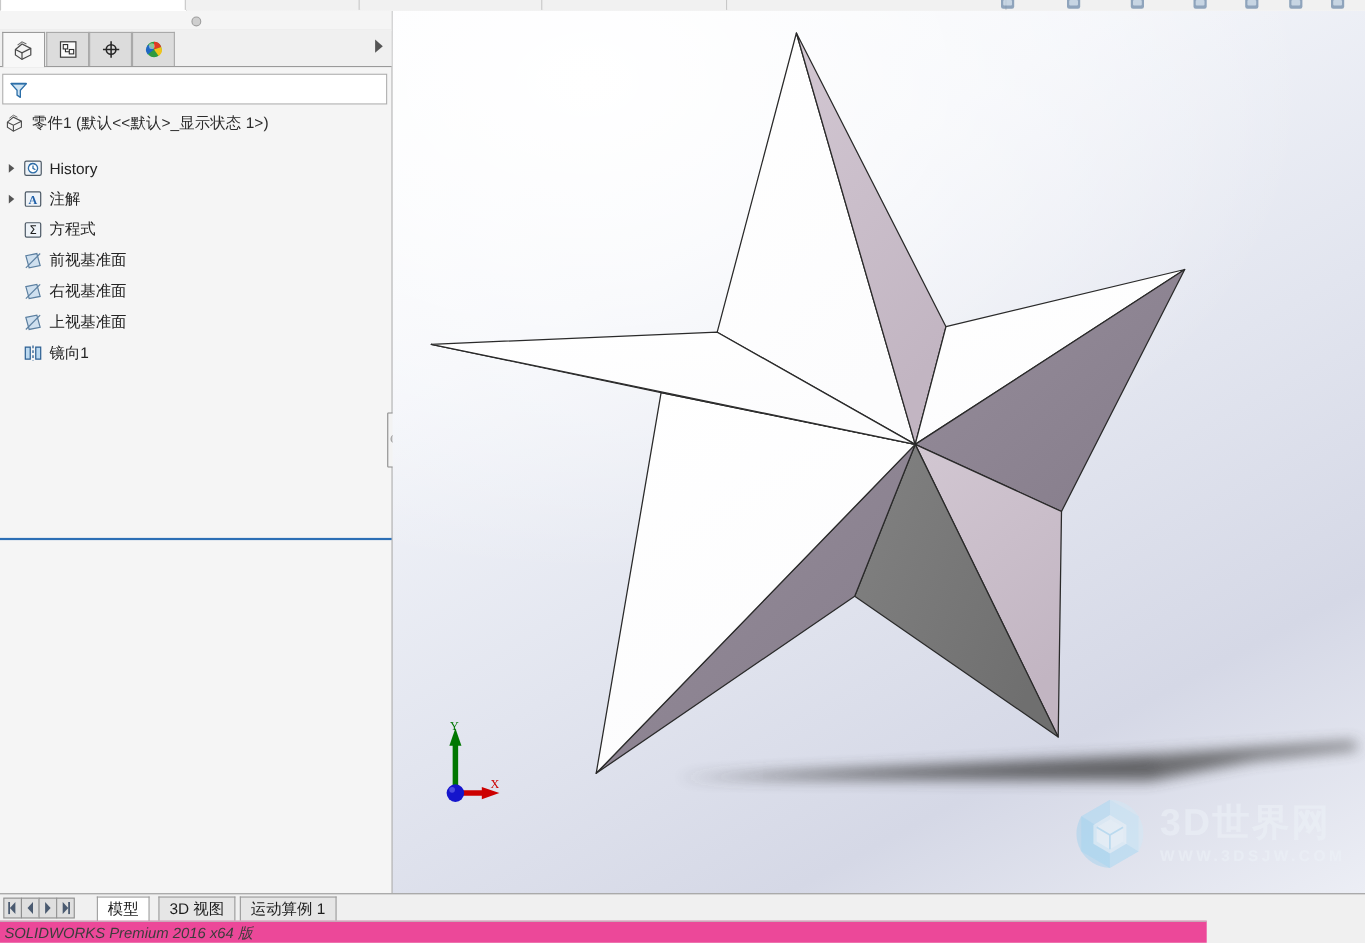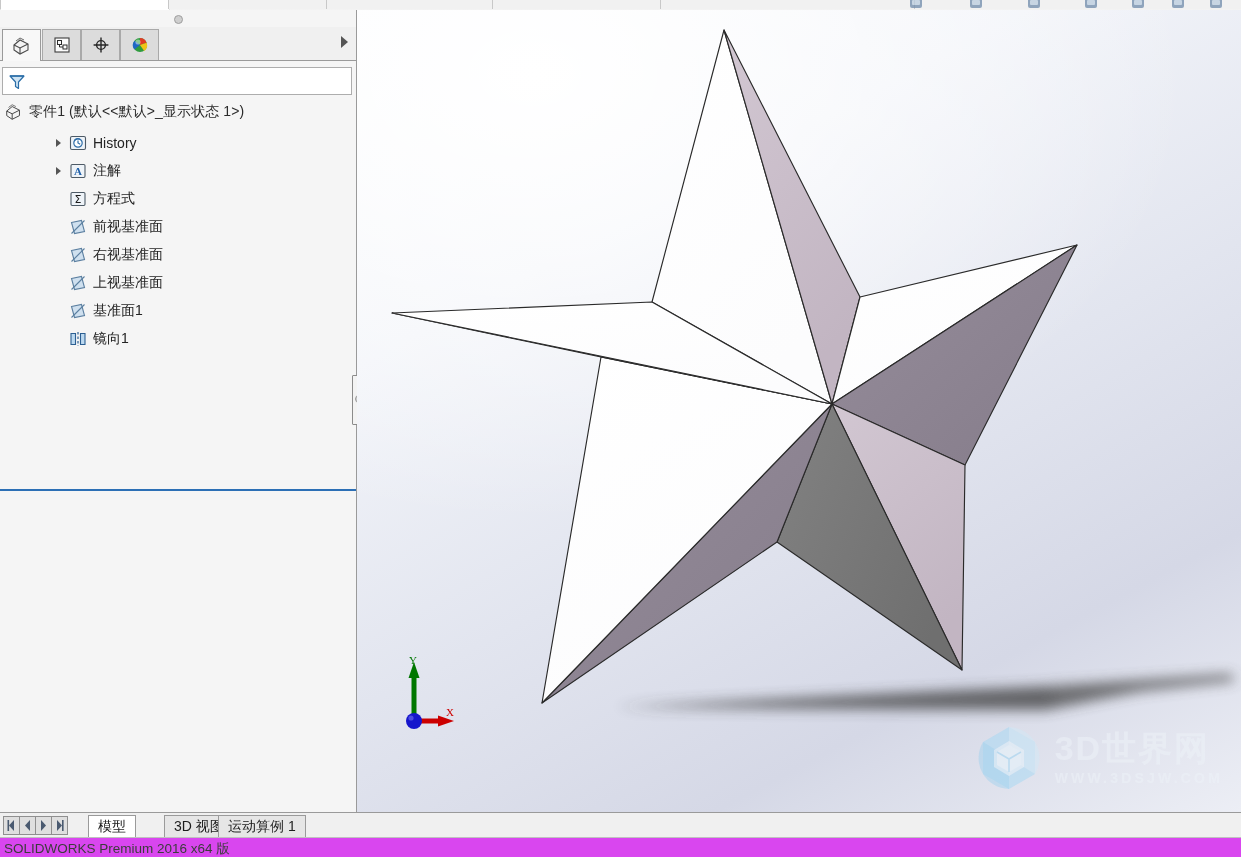--- a/index.html
+++ b/index.html
@@ -41,21 +41,21 @@
     border-left:7px solid #555;border-top:6px solid transparent;border-bottom:6px solid transparent;}
 
   .filterbar{position:absolute;left:2px;top:57px;width:350px;height:28px;
     background:#fff;border:1px solid #adadad;box-sizing:border-box;}
   .funnel{position:absolute;left:5px;top:5px;}
 
   .root-row{position:absolute;left:0;top:91px;width:356px;height:22px;
     display:flex;align-items:center;padding-left:4px;box-sizing:border-box;}
   .root-label{margin-left:5px;font-size:14px;color:#2b2b2b;letter-spacing:.1px;}
 
-  .tree{position:absolute;left:0;top:119px;width:356px;padding-left:48px;}
+  .tree{position:absolute;left:0;top:129px;width:356px;}
   .tnode{position:relative;height:28px;display:flex;align-items:center;padding-left:4px;box-sizing:border-box;}
   .twist{width:16px;height:28px;position:relative;flex:0 0 16px;}
   .twist.has::before{content:"";position:absolute;left:4px;top:10px;width:0;height:0;
     border-left:5px solid #555;border-top:4px solid transparent;border-bottom:4px solid transparent;}
   .ticon{width:20px;height:20px;flex:0 0 20px;position:relative;margin-right:5px;}
   .tlabel{font-size:14px;color:#232323;white-space:nowrap;}
   .tree-underline{position:absolute;left:0;top:479px;width:356px;height:2px;background:#2c6fb5;}
 
   
   .viewport{position:absolute;left:357px;top:10px;width:884px;height:802px;overflow:hidden;
@@ -73,22 +73,22 @@
   .bottom-tabs{position:absolute;left:0;top:812px;width:1241px;height:25px;
     background:#f0f0f0;border-top:1px solid #9a9a9a;}
   .navbtns{position:absolute;left:3px;top:3px;display:flex;}
   .navbtn{width:17px;height:19px;background:#dfdfdf;border:1px solid #8f8f8f;
     margin-right:-1px;position:relative;box-sizing:border-box;}
   .doc-tab{position:absolute;top:2px;height:22px;line-height:21px;padding:0 9px;
     font-size:14px;color:#1d1d1d;background:#e6e6e6;border:1px solid #9a9a9a;
     border-bottom:none;box-sizing:border-box;white-space:nowrap;}
   .doc-tab.active{background:#fff;height:23px;}
 
-  .statusbar{position:absolute;left:0;top:837px;width:1241px;height:20px;
-    background:#d946ef;border-top:1px solid #c0c0c0;}
+  .statusbar{position:absolute;left:0;top:837px;width:1097px;height:20px;
+    background:#ec4899;border-top:1px solid #c0c0c0;font-style:italic;}
   .status-text{position:absolute;left:4px;top:2px;font-size:13.5px;color:#3c3c3c;}
 </style>
 </head>
 <body>
 
 <div id="app">
 
   <div class="ribbon-strip">
     <div class="ribbon-tab active" style="left:0;width:168px;"></div>
     <div class="ribbon-tab" style="left:168px;width:158px;"></div>
@@ -233,30 +233,20 @@
         <span class="ticon">
           <svg width="20" height="20" viewBox="0 0 20 20">
             <path d="M3.5 5.5 L13.5 3.5 L16.5 14.5 L6.5 16.5 Z" fill="#cfe0ef" stroke="#5b7fa0" stroke-width="1.1"></path>
             <path d="M3.5 16.5 L16.5 3.5" stroke="#5b7fa0" stroke-width="1.1"></path>
           </svg>
         </span>
         <span class="tlabel">上视基准面</span>
       </div>
 
 
-      <div class="tnode">
-        <span class="twist"></span>
-        <span class="ticon">
-          <svg width="20" height="20" viewBox="0 0 20 20">
-            <path d="M3.5 5.5 L13.5 3.5 L16.5 14.5 L6.5 16.5 Z" fill="#cfe0ef" stroke="#5b7fa0" stroke-width="1.1"></path>
-            <path d="M3.5 16.5 L16.5 3.5" stroke="#5b7fa0" stroke-width="1.1"></path>
-          </svg>
-        </span>
-        <span class="tlabel">基准面1</span>
-      </div>
 
 
       <div class="tnode">
         <span class="twist"></span>
         <span class="ticon">
           <svg width="20" height="20" viewBox="0 0 20 20">
             <path d="M3 4.5 L7.5 4.5 L7.5 15.5 L3 15.5 Z" fill="#bcd9f0" stroke="#2c5f92" stroke-width="1.1"></path>
             <path d="M17 4.5 L12.5 4.5 L12.5 15.5 L17 15.5 Z" fill="#bcd9f0" stroke="#2c5f92" stroke-width="1.1"></path>
             <path d="M10 3 L10 17" stroke="#2c5f92" stroke-width="1.2" stroke-dasharray="2.5 2"></path>
           </svg>
@@ -369,21 +359,21 @@
           </svg>
       </div>
       <div class="navbtn">
         <svg width="15" height="17" viewBox="0 0 15 17">
             <path d="M5 3 L10 8.5 L5 14 Z" fill="#4a5a70"></path>
             <rect x="10" y="3" width="1.6" height="11" fill="#4a5a70"></rect>
           </svg>
       </div>
     </div>
     <div class="doc-tab active" style="left:88px;">模型</div>
-    <div class="doc-tab" style="left:144px;margin-left:20px;">3D 视图</div>
+    <div class="doc-tab" style="left:144px;">3D 视图</div>
     <div class="doc-tab" style="left:218px;">运动算例 1</div>
   </div>
 
   <div class="statusbar">
     <span class="status-text">SOLIDWORKS Premium 2016 x64 版</span>
   </div>
 
 </div>
 
 </body></html>

